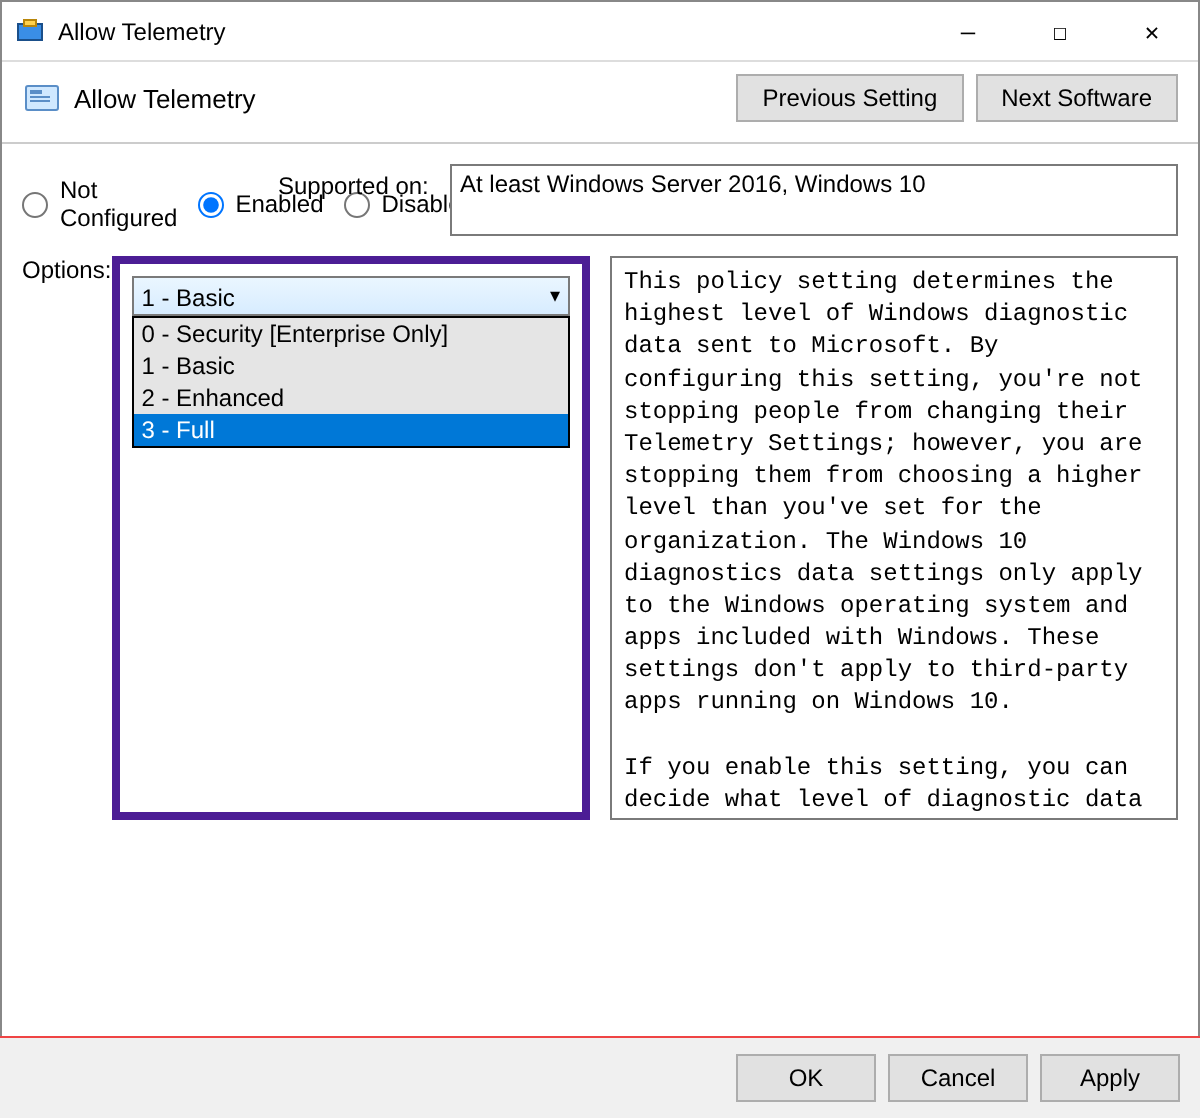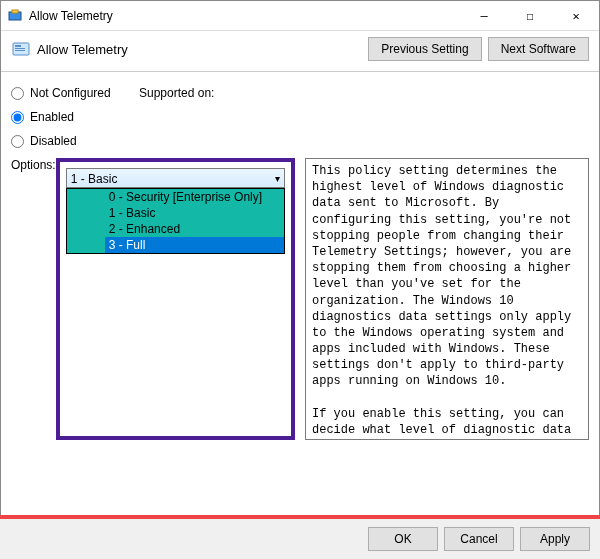--- a/index.html
+++ b/index.html
@@ -56,21 +56,21 @@
     }
 
     .config-row {
       display: flex;
       padding: 10px 10px 4px 10px;
       gap: 8px;
     }
     .radio-col {
       width: 120px;
       display: flex;
-      flex-direction: column;
+      flex-direction: row;
       gap: 10px;
       padding-top: 4px;
     }
     .radio-item {
       display: flex; align-items: center; gap: 6px;
       font-size: 12px;
       cursor: pointer;
     }
     .radio-item input { cursor: pointer; margin:0; }
     .fields-col {
@@ -149,23 +149,22 @@
     .combo::after {
       content: "▾";
       position: absolute;
       right: 4px; top: 2px;
       font-size: 10px;
     }
     .dropdown-list {
       position: absolute;
       top: 20px; left: 0; right: 0;
       border: 1px solid #000;
-      background: #14b8a6;
+      background: #e5e5e5;
       z-index: 10;
-      padding-left: 38px;
     }
     .dropdown-item {
       padding: 1px 4px;
       font-size: 12px;
       cursor: pointer;
     }
     .dropdown-item.selected {
       background: #0078d7;
       color: #fff;
     }
@@ -179,21 +178,21 @@
       overflow-y: scroll;
       white-space: pre-wrap;
       font-family: Liberation Mono, monospace;
     }
 
     .button-bar {
       display: flex;
       justify-content: flex-end;
       gap: 6px;
       padding: 8px 10px;
-      border-top: 4px solid #ef4444;
+      border-top: 1px solid #ef4444;
       background: #f0f0f0;
       position: absolute;
       bottom: 0; left: 0; right: 0;
     }
 
     
     ::-webkit-scrollbar { width: 16px; background:#f0f0f0; }
     ::-webkit-scrollbar-thumb { background:#c2c2c2; border:1px solid #a0a0a0; }
     ::-webkit-scrollbar-button { height:16px; background:#e1e1e1; border:1px solid #a0a0a0; }
   </style>
@@ -248,20 +247,21 @@
       <span>Enabled</span>
     </label>
     <label class="radio-item">
       <input type="radio" name="state" style="">
       <span>Disabled</span>
     </label>
   </div>
   <div class="fields-col">
     <div class="field-row">
       <div class="field-label">Supported on:</div>
+      <div class="supported-box">At least Windows Server 2016, Windows 10</div>
     </div>
   </div>
 </div>
 
 <div class="columns">
   <div class="col">
     <div class="col-label">Options:</div>
     <div class="options-box">
       <div class="combo-wrap">
         <div class="combo">1 - Basic</div>

